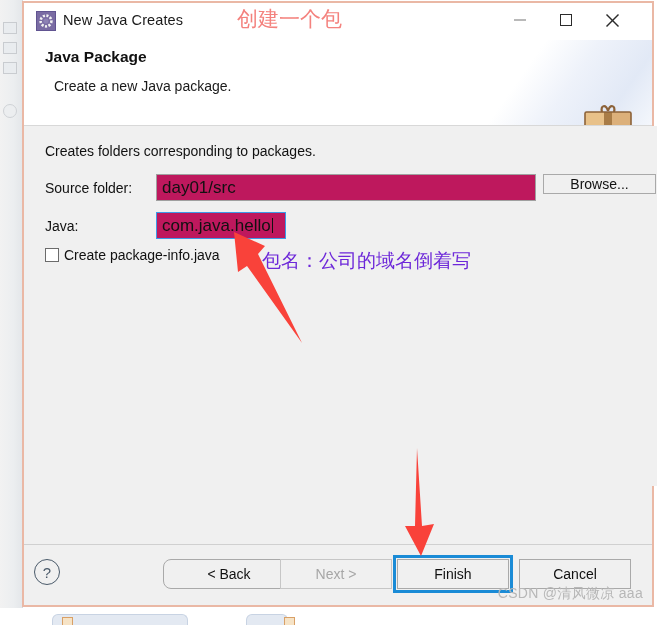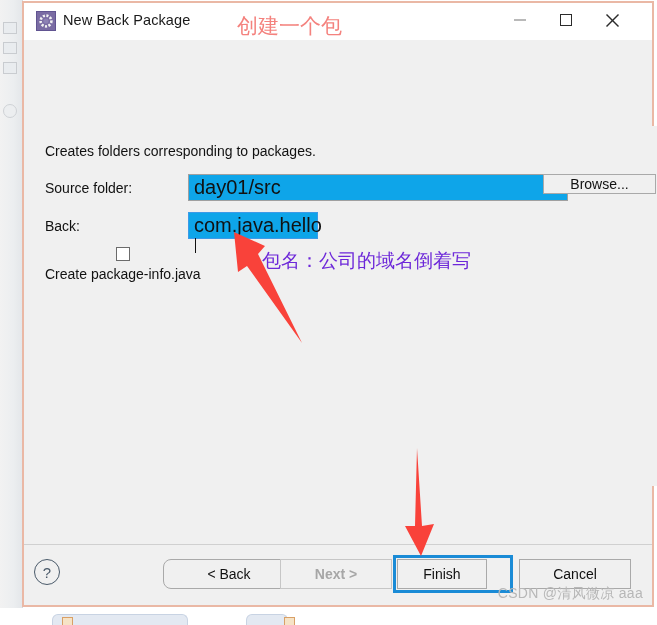--- a/index.html
+++ b/index.html
@@ -53,58 +53,58 @@
   .gift{position:absolute;left:556px;top:61px;width:56px;height:52px;}
 
   
   .body{position:relative;height:only;background:#f0f0f0;padding-left:8px;}
   .row-label{position:absolute;font-size:14px;color:#111;white-space:nowrap;}
   .intro{position:absolute;left:21px;top:17px;font-size:14px;color:#111;}
 
   .lbl-src{left:21px;top:54px;}
   .lbl-name{left:21px;top:92px;}
 
-  .field{position:absolute;background:#0ea5e9;box-sizing:border-box;
-    font-size:20px;color:#111;padding:3px 5px;line-height:19px;
-    font-family:"Liberation Sans","DejaVu Sans",sans-serif;margin-left:32px;}
+  .field{position:absolute;background:#be185d;box-sizing:border-box;
+    font-size:17px;color:#111;padding:3px 5px;line-height:19px;
+    font-family:"Liberation Sans","DejaVu Sans",sans-serif;}
   .field-src{left:132px;top:48px;width:380px;height:27px;border:1px solid #a0a0a0;}
   .field-name{left:132px;top:86px;width:130px;height:27px;border:1.6px solid #3c9ae8;}
   .caret{display:inline-block;width:1px;height:15px;background:#111;
     vertical-align:-2px;margin-left:1px;}
 
   .btn{position:absolute;box-sizing:border-box;background:#f0f0f0;
     border:1px solid #a9a9a9;font-size:14px;color:#111;
     display:flex;align-items:center;justify-content:center;
     font-family:"Liberation Sans","DejaVu Sans",sans-serif;}
   .btn-browse{left:519px;top:48px;width:113px;height:20px;}
 
-  .chk-wrap{position:absolute;left:21px;top:121px;display:flex;align-items:center;gap:5px;flex-direction:column;}
+  .chk-wrap{position:absolute;left:21px;top:121px;display:flex;align-items:center;gap:5px;}
   .chk-box{width:14px;height:14px;background:#fff;border:1px solid #6b6b6b;box-sizing:border-box;}
   .chk-lbl{font-size:14px;color:#111;}
 
   
   .footer{position:absolute;left:0;bottom:0;width:628px;height:60px;
     background:#f0f0f0;border-top:1px solid #d0d0d0;}
   .help{position:absolute;left:10px;top:14px;width:26px;height:26px;border-radius:50%;
     border:1.6px solid #4a5a6a;box-sizing:border-box;color:#4a5a6a;font-size:15px;
     display:flex;align-items:center;justify-content:center;}
   .btn-back{left:139px;top:14px;width:132px;height:30px;border-radius:8px;}
-  .btn-next{left:256px;top:14px;width:112px;height:30px;color:#a6a6a6;border-color:#c6c6c6;font-weight:bold;}
-  .btn-finish{left:373px;top:14px;width:90px;height:30px;}
+  .btn-next{left:256px;top:14px;width:112px;height:30px;color:#a6a6a6;border-color:#c6c6c6;}
+  .btn-finish{left:373px;top:14px;width:112px;height:30px;}
   .focus-ring{position:absolute;left:369px;top:10px;width:120px;height:38px;
     border:3px solid #1a8bd6;box-sizing:border-box;}
   .btn-cancel{left:495px;top:14px;width:112px;height:30px;}
 
   .watermark{position:absolute;right:9px;bottom:2px;font-size:14px;color:#b7b7b7;
     letter-spacing:.3px;white-space:nowrap;}
 
   
   .anno{position:absolute;white-space:nowrap;font-weight:500;
     font-family:"DejaVu Sans","Liberation Sans",sans-serif;}
-  .anno-top{left:237px;top:12px;font-size:21px;color:#f4827e;}
+  .anno-top{left:237px;top:5px;font-size:21px;color:#f4827e;}
   .anno-name{left:262px;top:212px;font-size:19px;color:#6d28d9;margin-top:36px;}
   .arrow{position:absolute;pointer-events:none;}
 </style>
 </head>
 <body>
 
 <div id="bg">
   <div class="bg-left-strip"></div>
   <div class="bg-tabmark" style="top:22px"></div>
   <div class="bg-tabmark" style="top:42px"></div>
@@ -119,45 +119,63 @@
 
 <div id="dialog">
 
   <div class="titlebar">
     <div class="tb-icon">
       <svg width="14" height="14" viewBox="0 0 14 14">
         <circle cx="7" cy="7" r="5.4" fill="none" stroke="#f2f2f2" stroke-width="2.6" stroke-dasharray="2.1 1.5"></circle>
         <circle cx="7" cy="7" r="2.6" fill="#8d82b4"></circle>
       </svg>
     </div>
-    <div class="tb-title">New Back Package</div>
+    <div class="tb-title">New Java Creates</div>
 
     <div class="tb-btn tb-min">
       <span class="min-glyph"></span>
     </div>
     <div class="tb-btn tb-max">
       <span class="max-glyph"></span>
     </div>
     <div class="tb-btn tb-close">
       <svg width="15" height="15" viewBox="0 0 15 15">
         <line x1="1.5" y1="1.5" x2="13.5" y2="13.5" stroke="#2b2b2b" stroke-width="1.4"></line>
         <line x1="13.5" y1="1.5" x2="1.5" y2="13.5" stroke="#2b2b2b" stroke-width="1.4"></line>
       </svg>
     </div>
   </div>
 
+  <div class="header">
+    <div class="hdr-banner"></div>
+    <div class="hdr-title">Java Package</div>
+    <div class="hdr-desc">Create a new Java package.</div>
+
+    <svg class="gift" viewBox="0 0 56 52">
+      <path d="M22 11 C20 4, 26 3, 28 10" fill="none" stroke="#8c6239" stroke-width="2.2"></path>
+      <path d="M34 11 C36 4, 30 3, 28 10" fill="none" stroke="#8c6239" stroke-width="2.2"></path>
+      <rect x="5" y="11" width="46" height="38" rx="1.5" fill="#d9a86c"></rect>
+      <rect x="5" y="11" width="23" height="19" fill="#e8c189"></rect>
+      <rect x="28" y="11" width="23" height="19" fill="#dcb07a"></rect>
+      <rect x="5" y="30" width="23" height="19" fill="#d4a168"></rect>
+      <rect x="28" y="30" width="23" height="19" fill="#cb9a61"></rect>
+      <rect x="24" y="11" width="8" height="38" fill="#a97c46"></rect>
+      <rect x="5" y="26" width="46" height="8" fill="#a97c46"></rect>
+      <rect x="5" y="11" width="46" height="38" rx="1.5" fill="none" stroke="#8c6239" stroke-width="1.6"></rect>
+    </svg>
+  </div>
 
   <div class="body" style="position:absolute;left:0;top:123px;width:628px;height:360px;">
     <div class="intro">Creates folders corresponding to packages.</div>
 
     <div class="row-label lbl-src">Source folder:</div>
     <div class="field field-src" placeholder="">day01/src</div>
     <div class="btn btn-browse">Browse...</div>
 
-    <div class="row-label lbl-name">Back:</div>
+    <div class="row-label lbl-name">Java:</div>
     <div class="field field-name" placeholder="">
       <span>com.java.hello</span><span class="caret"></span>
     </div>
 
     <div class="chk-wrap">
       <span class="chk-box"></span>
       <span class="chk-lbl">Create package-info.java</span>
     </div>
   </div>
 

